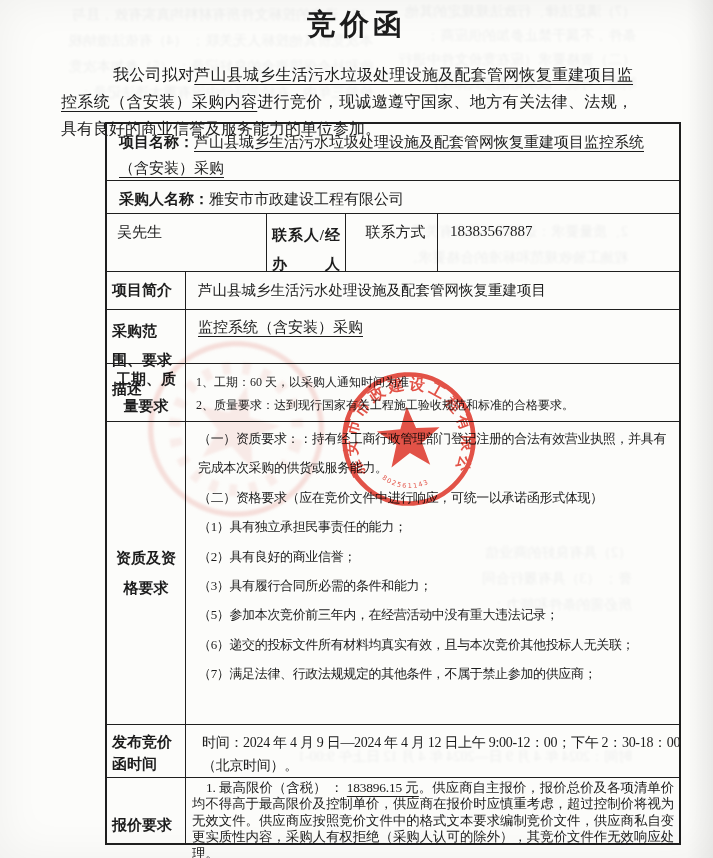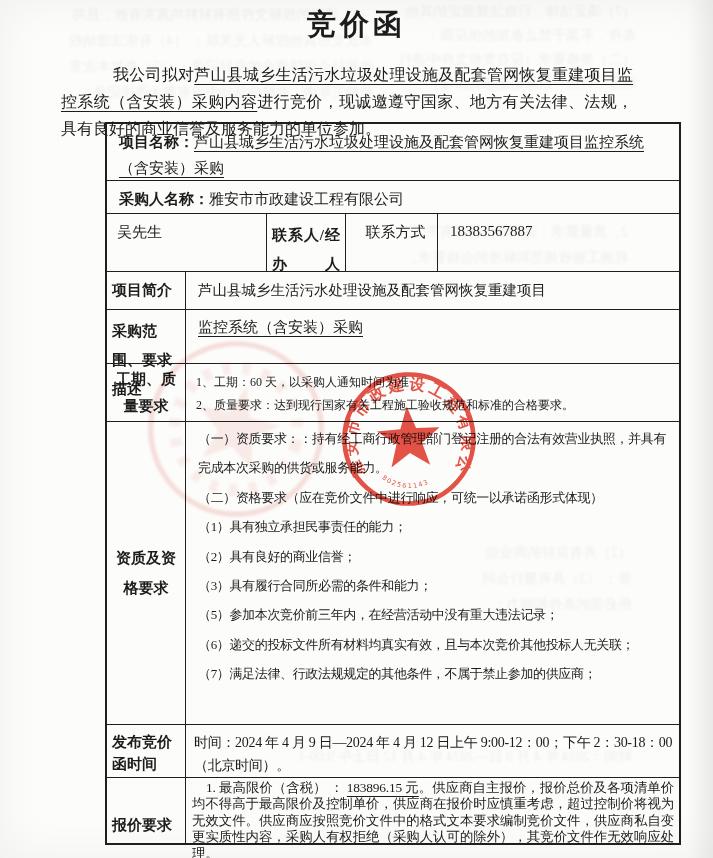--- a/index.html
+++ b/index.html
@@ -21,21 +21,21 @@
   .row{display:flex;box-sizing:border-box;border-top:1px solid #1f1f1f;}
   .row:first-child{border-top:none;}
   .cell{box-sizing:border-box;}
   .lbl{width:79px;flex:0 0 79px;border-right:1px solid #1f1f1f;font-weight:bold;
     font-size:15px;padding:0 5px;box-sizing:border-box;}
   .val{flex:1 1 auto;min-width:0;}
 
   
   .r-pname{height:56px;}  .r-purch{height:33px;}  .r-contact{height:58px;}
   .r-brief{height:38px;}  .r-scope{height:54px;}  .r-sched{height:58px;}
-  .r-qual{height:303px;}  .r-pub{height:53px;}    .r-quote{height:66px;}
+  .r-qual{height:303px;}  .r-pub{height:53px;gap:8px;}    .r-quote{height:66px;}
 
   .fullcell{flex:1 1 auto;padding:5px 10px 0 12px;font-size:15px;line-height:26px;}
   .fullcell .inl-lbl{font-weight:bold;}
   .r-purch .fullcell{padding-top:5px;}
 
   .lc-contact{display:block;padding-top:7px;text-align:justify;line-height:29px;}
   .lc-contact::after{content:"";display:inline-block;width:100%;}
   .c-name{flex:0 0 160px;border-right:1px solid #1f1f1f;padding:9px 0 0 10px;font-size:15px;}
   .c-mlabel{flex:0 0 92px;border-right:1px solid #1f1f1f;padding:9px 0 0 8px;
     font-size:15px;font-weight:normal;text-align:center;}

